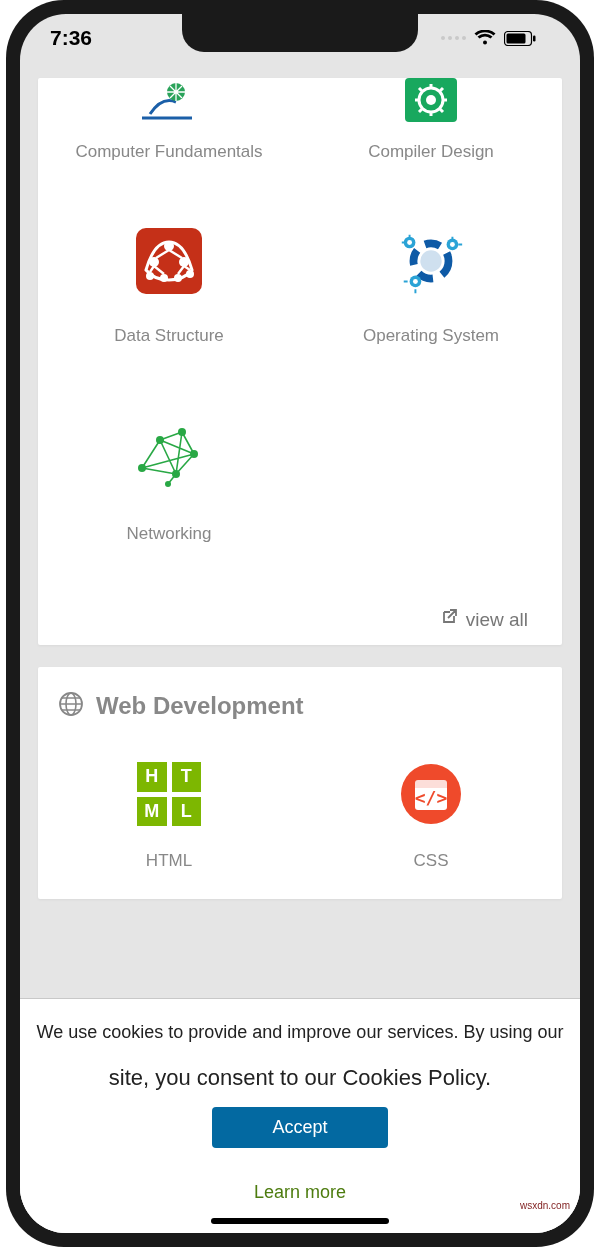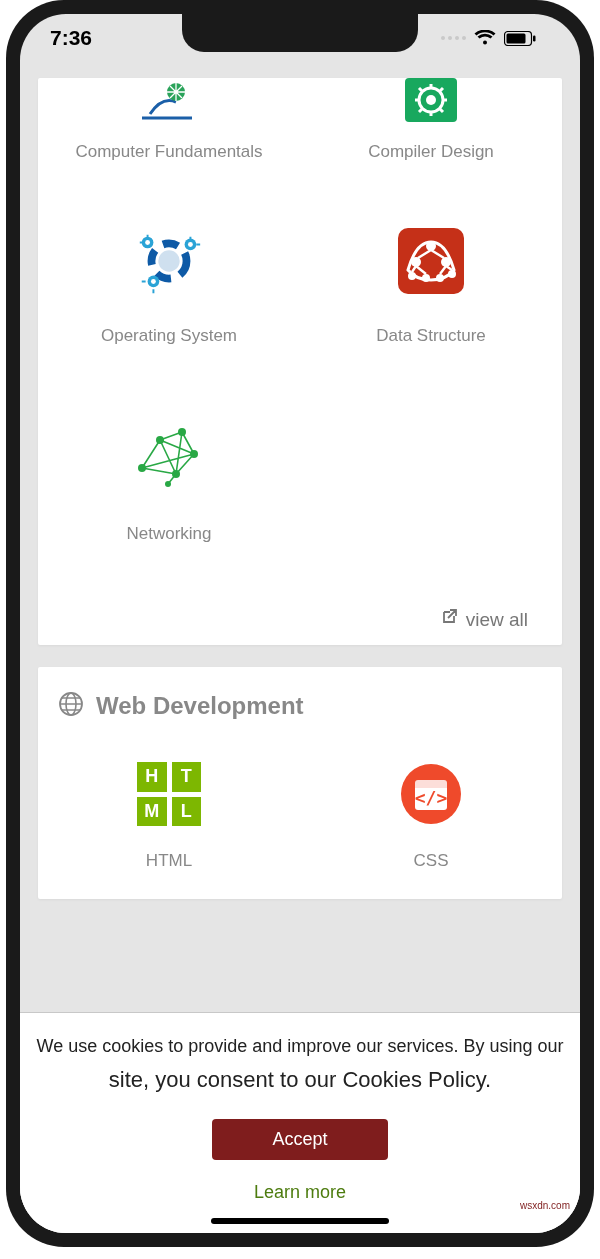--- a/index.html
+++ b/index.html
@@ -53,26 +53,26 @@
     display: flex; justify-content: flex-end; align-items: center; gap: 8px;
   }
   .section-header {
     display: flex; align-items: center; gap: 12px;
     padding: 24px 20px 18px 20px;
   }
   .section-title { font-size: 24px; color: #888; font-weight: 700; }
   .cookie-bar {
     position: absolute; left: 0; right: 0; bottom: 0; background: #fff;
     border-top: 1px solid #c8c8c8; padding: 20px 8px 30px 8px;
-    display: flex; flex-direction: column; align-items: center; z-index: 30;
+    display: flex; flex-direction: column; align-items: center; z-index: 30; gap: 12px;
   }
   .cookie-text { font-size: 18px; color: #222; text-align: center; line-height: 1.55; white-space: nowrap; }
   .cookie-text2 { font-size: 22px; color: #222; text-align: center; line-height: 1.55; margin-top: 2px; }
   .accept-btn {
-    margin-top: 22px; background: #7f1d1d; color: #fff; border: none;
+    background: #0369a1; color: #fff; border: none;
     padding: 10px 60px; font-size: 18px; border-radius: 4px; cursor: pointer;
   }
   .learn-more {
     margin-top: 22px; font-size: 18px; color: #4d7c0f; cursor: pointer;
   }
   .home-indicator {
     position: absolute; bottom: 9px; left: 50%; transform: translateX(-50%);
     width: 178px; height: 6px; background: #000; border-radius: 3px; z-index: 60;
   }
   .wm { position:absolute; bottom:22px; right:10px; font-size:10px; color:#7f1d1d; z-index:70; }
@@ -133,54 +133,54 @@
                 <circle cx="30" cy="22" r="12" fill="none" stroke="#fff" stroke-width="3"></circle>
                 <g stroke="#fff" stroke-width="3" fill="none">
                   <path d="M30 6 L30 10 M30 34 L30 38 M14 22 L18 22 M42 22 L46 22 M18 10 L21 13 M42 10 L39 13 M18 34 L21 31 M42 34 L39 31"></path>
                 </g>
                 <circle cx="30" cy="22" r="5" fill="#fff"></circle>
               </svg>
             </div>
             <div class="tile-label">Compiler Design</div>
           </div>
 
+          <div class="tile">
+            <div class="tile-icon">
+              <svg width="70" height="70" viewBox="0 0 70 70">
+                <rect x="2" y="2" width="66" height="66" rx="10" fill="#c53018"></rect>
+                <path d="M12 44 Q20 16 35 16 Q50 16 58 44 Q50 54 35 54 Q20 54 12 44 Z" fill="none" stroke="#fff" stroke-width="3"></path>
+                <circle cx="35" cy="20" r="5" fill="#fff"></circle>
+                <circle cx="20" cy="36" r="5" fill="#fff"></circle>
+                <circle cx="50" cy="36" r="5" fill="#fff"></circle>
+                <circle cx="16" cy="50" r="4" fill="#fff"></circle>
+                <circle cx="30" cy="52" r="4" fill="#fff"></circle>
+                <circle cx="44" cy="52" r="4" fill="#fff"></circle>
+                <circle cx="56" cy="48" r="4" fill="#fff"></circle>
+                <path d="M35 24 L22 32 M35 24 L48 32 M20 40 L16 46 M20 40 L30 48 M50 40 L44 48 M50 40 L56 44" stroke="#fff" stroke-width="2.4"></path>
+              </svg>
+            </div>
+            <div class="tile-label">Data Structure</div>
+          </div>
           <div class="tile">
             <div class="tile-icon">
               <svg width="76" height="74" viewBox="0 0 76 74">
                 <circle cx="38" cy="37" r="18" fill="none" stroke="#0e5aa6" stroke-width="8" stroke-dasharray="16 10"></circle>
                 <circle cx="38" cy="37" r="11" fill="#cfe0ef"></circle>
                 <circle cx="16" cy="18" r="6" fill="#2aa3d6"></circle>
                   <circle cx="16" cy="18" r="2.5" fill="#fff"></circle>
                 <path d="M16 10 L16 14 M8 18 L12 18" stroke="#2aa3d6" stroke-width="2"></path>
                 <circle cx="60" cy="20" r="6" fill="#2aa3d6"></circle>
                   <circle cx="60" cy="20" r="2.5" fill="#fff"></circle>
                 <path d="M60 12 L60 16 M66 20 L70 20" stroke="#2aa3d6" stroke-width="2"></path>
                 <circle cx="22" cy="58" r="6" fill="#2aa3d6"></circle>
                   <circle cx="22" cy="58" r="2.5" fill="#fff"></circle>
                 <path d="M22 66 L22 70 M14 58 L10 58" stroke="#2aa3d6" stroke-width="2"></path>
               </svg>
             </div>
             <div class="tile-label">Operating System</div>
-          </div>
-          <div class="tile">
-            <div class="tile-icon">
-              <svg width="70" height="70" viewBox="0 0 70 70">
-                <rect x="2" y="2" width="66" height="66" rx="10" fill="#c53018"></rect>
-                <path d="M12 44 Q20 16 35 16 Q50 16 58 44 Q50 54 35 54 Q20 54 12 44 Z" fill="none" stroke="#fff" stroke-width="3"></path>
-                <circle cx="35" cy="20" r="5" fill="#fff"></circle>
-                <circle cx="20" cy="36" r="5" fill="#fff"></circle>
-                <circle cx="50" cy="36" r="5" fill="#fff"></circle>
-                <circle cx="16" cy="50" r="4" fill="#fff"></circle>
-                <circle cx="30" cy="52" r="4" fill="#fff"></circle>
-                <circle cx="44" cy="52" r="4" fill="#fff"></circle>
-                <circle cx="56" cy="48" r="4" fill="#fff"></circle>
-                <path d="M35 24 L22 32 M35 24 L48 32 M20 40 L16 46 M20 40 L30 48 M50 40 L44 48 M50 40 L56 44" stroke="#fff" stroke-width="2.4"></path>
-              </svg>
-            </div>
-            <div class="tile-label">Data Structure</div>
           </div>
 
           <div class="tile">
             <div class="tile-icon">
               <svg width="74" height="74" viewBox="0 0 74 74">
                 <g stroke="#29a845" stroke-width="1.6">
                   <path d="M10 46 L28 18 M28 18 L50 10 M50 10 L62 32 M62 32 L44 52 M44 52 L10 46 M28 18 L44 52 M50 10 L44 52 M10 46 L62 32 M28 18 L62 32"></path>
                 </g>
                 <g fill="#29a845">
                   <circle cx="10" cy="46" r="4"></circle>

